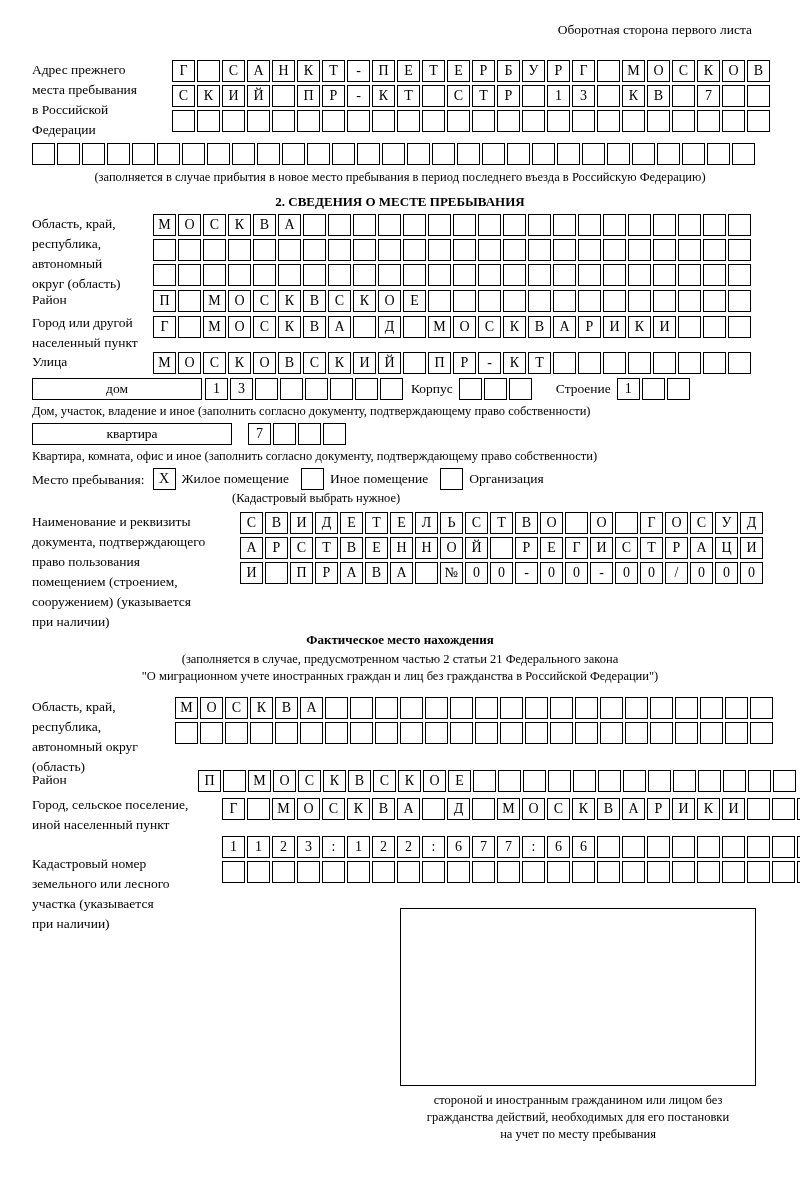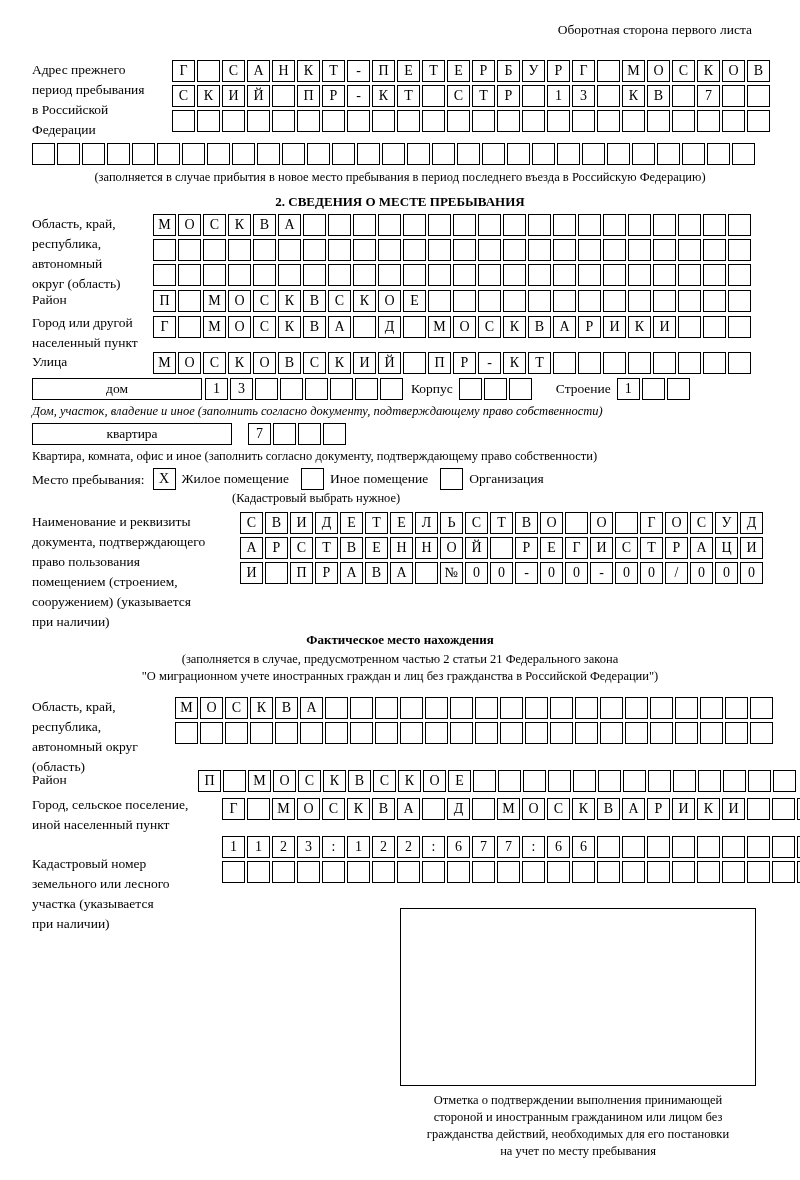--- a/index.html
+++ b/index.html
@@ -103,21 +103,21 @@
 <body>
 
 <div class="page">
 
   <div class="header-right">
     <span>Оборотная сторона первого листа</span>
   </div>
 
   <div class="abs" style="left:32px; top:60px;">
     <div class="label-block">Адрес прежнего</div>
-    <div class="label-block">период пребывания</div>
+    <div class="label-block">места пребывания</div>
     <div class="label-block">в Российской</div>
     <div class="label-block">Федерации</div>
   </div>
 
   <div class="abs" style="left:172px; top:60px;">
     <div class="cells" style="margin-bottom:3px;">
       <div class="cell">Г</div>
       <div class="cell"></div>
       <div class="cell">С</div>
       <div class="cell">А</div>
@@ -434,21 +434,21 @@
       <div class="cell"></div>
     </div>
     <div class="inline-label" style="margin-left:22px;">Строение</div>
     <div class="cells">
       <div class="cell">1</div>
       <div class="cell"></div>
       <div class="cell"></div>
     </div>
   </div>
 
-  <div class="abs small" style="left:32px; top:404px;font-style:italic;">Дом, участок, владение и иное (заполнить согласно документу, подтверждающему право собственности)</div>
+  <div class="abs small" style="left:32px; top:404px;">Дом, участок, владение и иное (заполнить согласно документу, подтверждающему право собственности)</div>
 
   <div class="abs boxline" style="left:32px; top:423px;gap:13px;">
     <div class="wide-box" style="width:200px;">квартира</div>
     <div class="cells" style="margin-left:3px;">
       <div class="cell">7</div>
       <div class="cell"></div>
       <div class="cell"></div>
       <div class="cell"></div>
     </div>
   </div>
@@ -731,19 +731,18 @@
       <div class="cell"></div>
       <div class="cell"></div>
       <div class="cell"></div>
       <div class="cell"></div>
       <div class="cell"></div>
     </div>
   </div>
 
   <div class="abs bigbox" style="left:400px; top:908px; width:356px; height:178px;"></div>
   <div class="abs foot-note" style="left:386px; top:1092px; width:384px;">
-    <div>Отметка о подтверждении выполнения принимающей</div>
     <div>стороной и иностранным гражданином или лицом без</div>
     <div>гражданства действий, необходимых для его постановки</div>
     <div>на учет по месту пребывания</div>
   </div>
 
 </div>
 
 </body></html>

